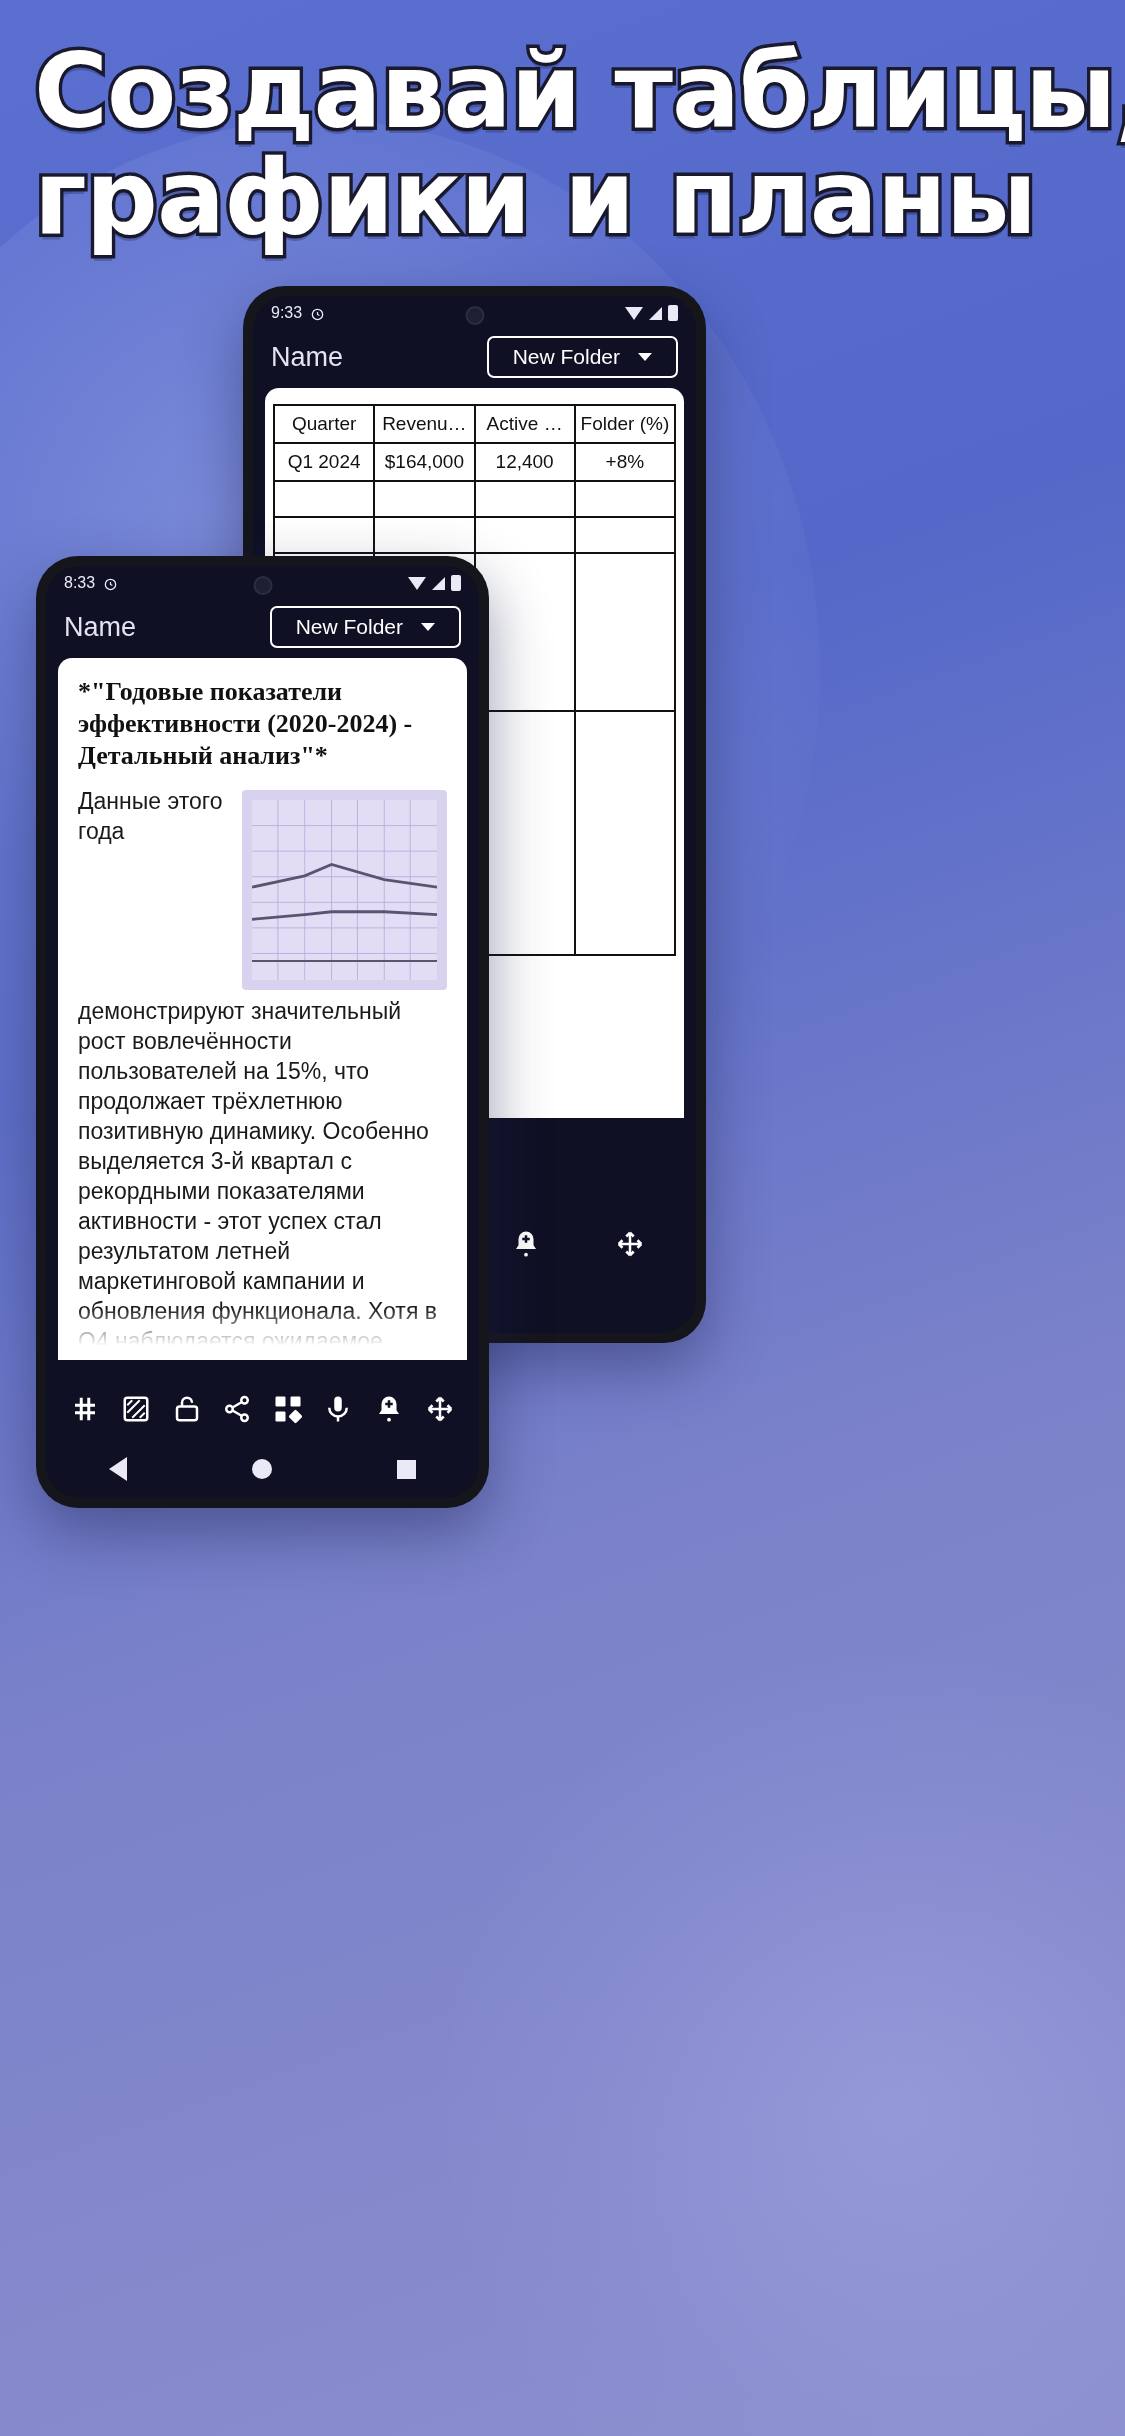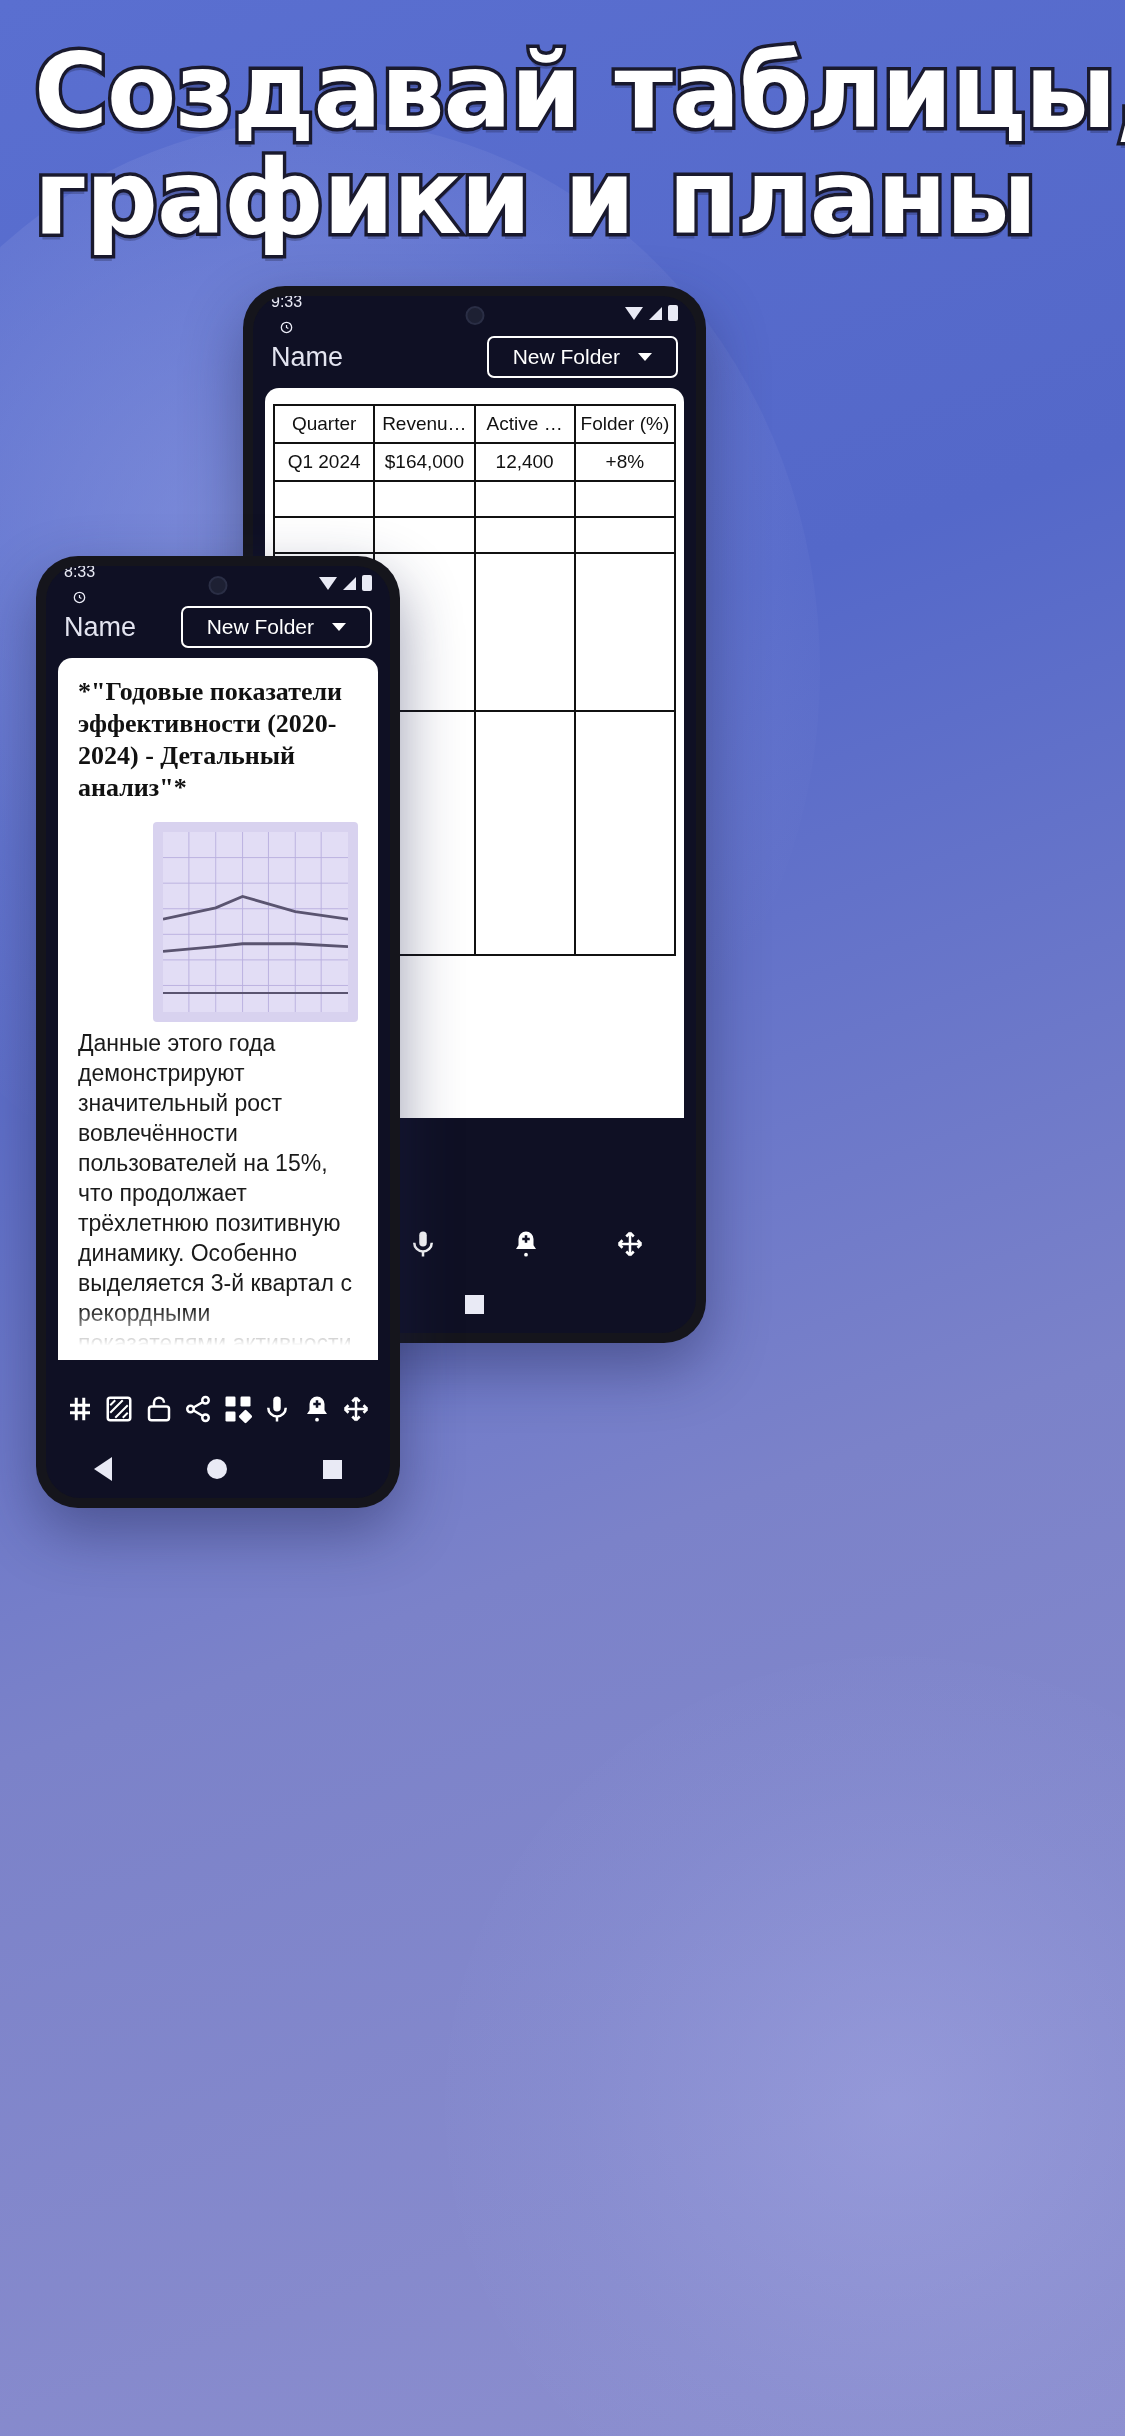--- a/index.html
+++ b/index.html
@@ -76,37 +76,37 @@
     left: 243px;
     top: 286px;
     width: 463px;
     height: 1057px;
     z-index: 10;
   }
   
   #phone-front {
     left: 36px;
     top: 556px;
-    width: 364px;
+    width: 453px;
     height: 952px;
     z-index: 20;
   }
 
   
   .statusbar {
     height: 34px;
     display: flex;
     align-items: center;
     justify-content: space-between;
     padding: 0 18px;
     color: #e9eaf5;
     font-size: 16px;
     position: relative;
   }
-  .statusbar .left { display: flex; align-items: center; gap: 8px; flex-direction: column; }
+  .statusbar .left { display: flex; align-items: center; gap: 8px; }
   .statusbar .right { display: flex; align-items: center; gap: 6px; }
   .camera {
     position: absolute;
     left: 50%;
     top: 10px;
     transform: translateX(-50%);
     width: 19px; height: 19px;
     border-radius: 50%;
     background: #1d2033;
     border: 2px solid #2a2e45;

